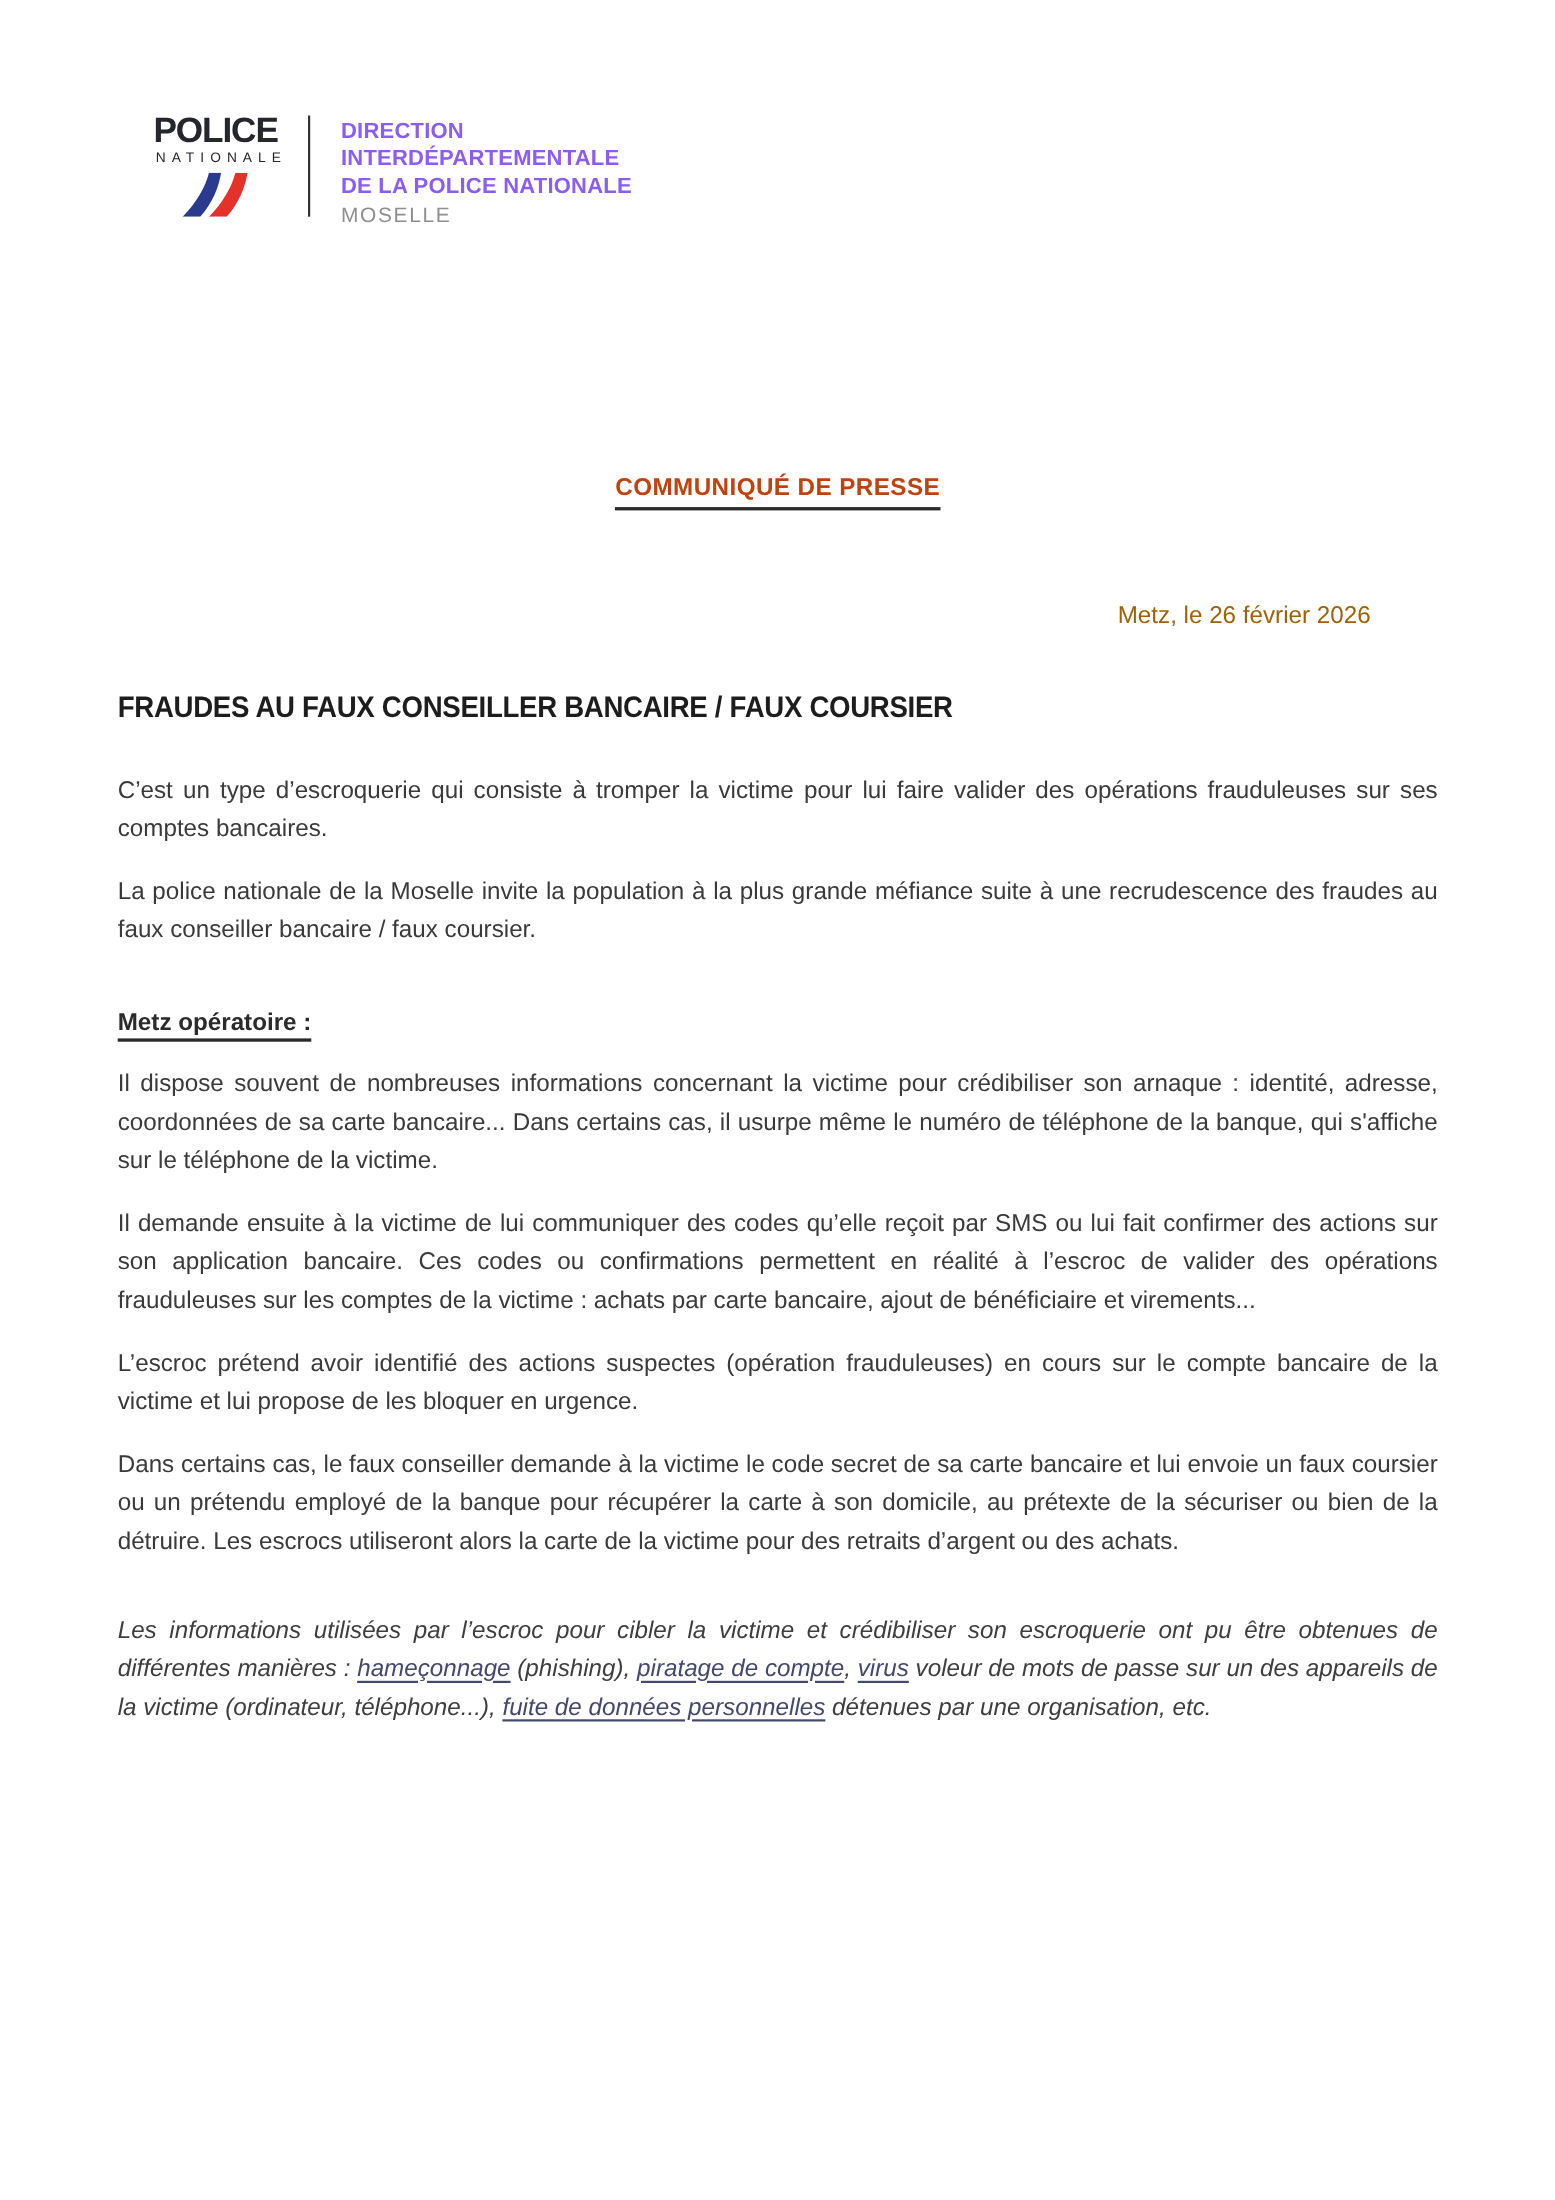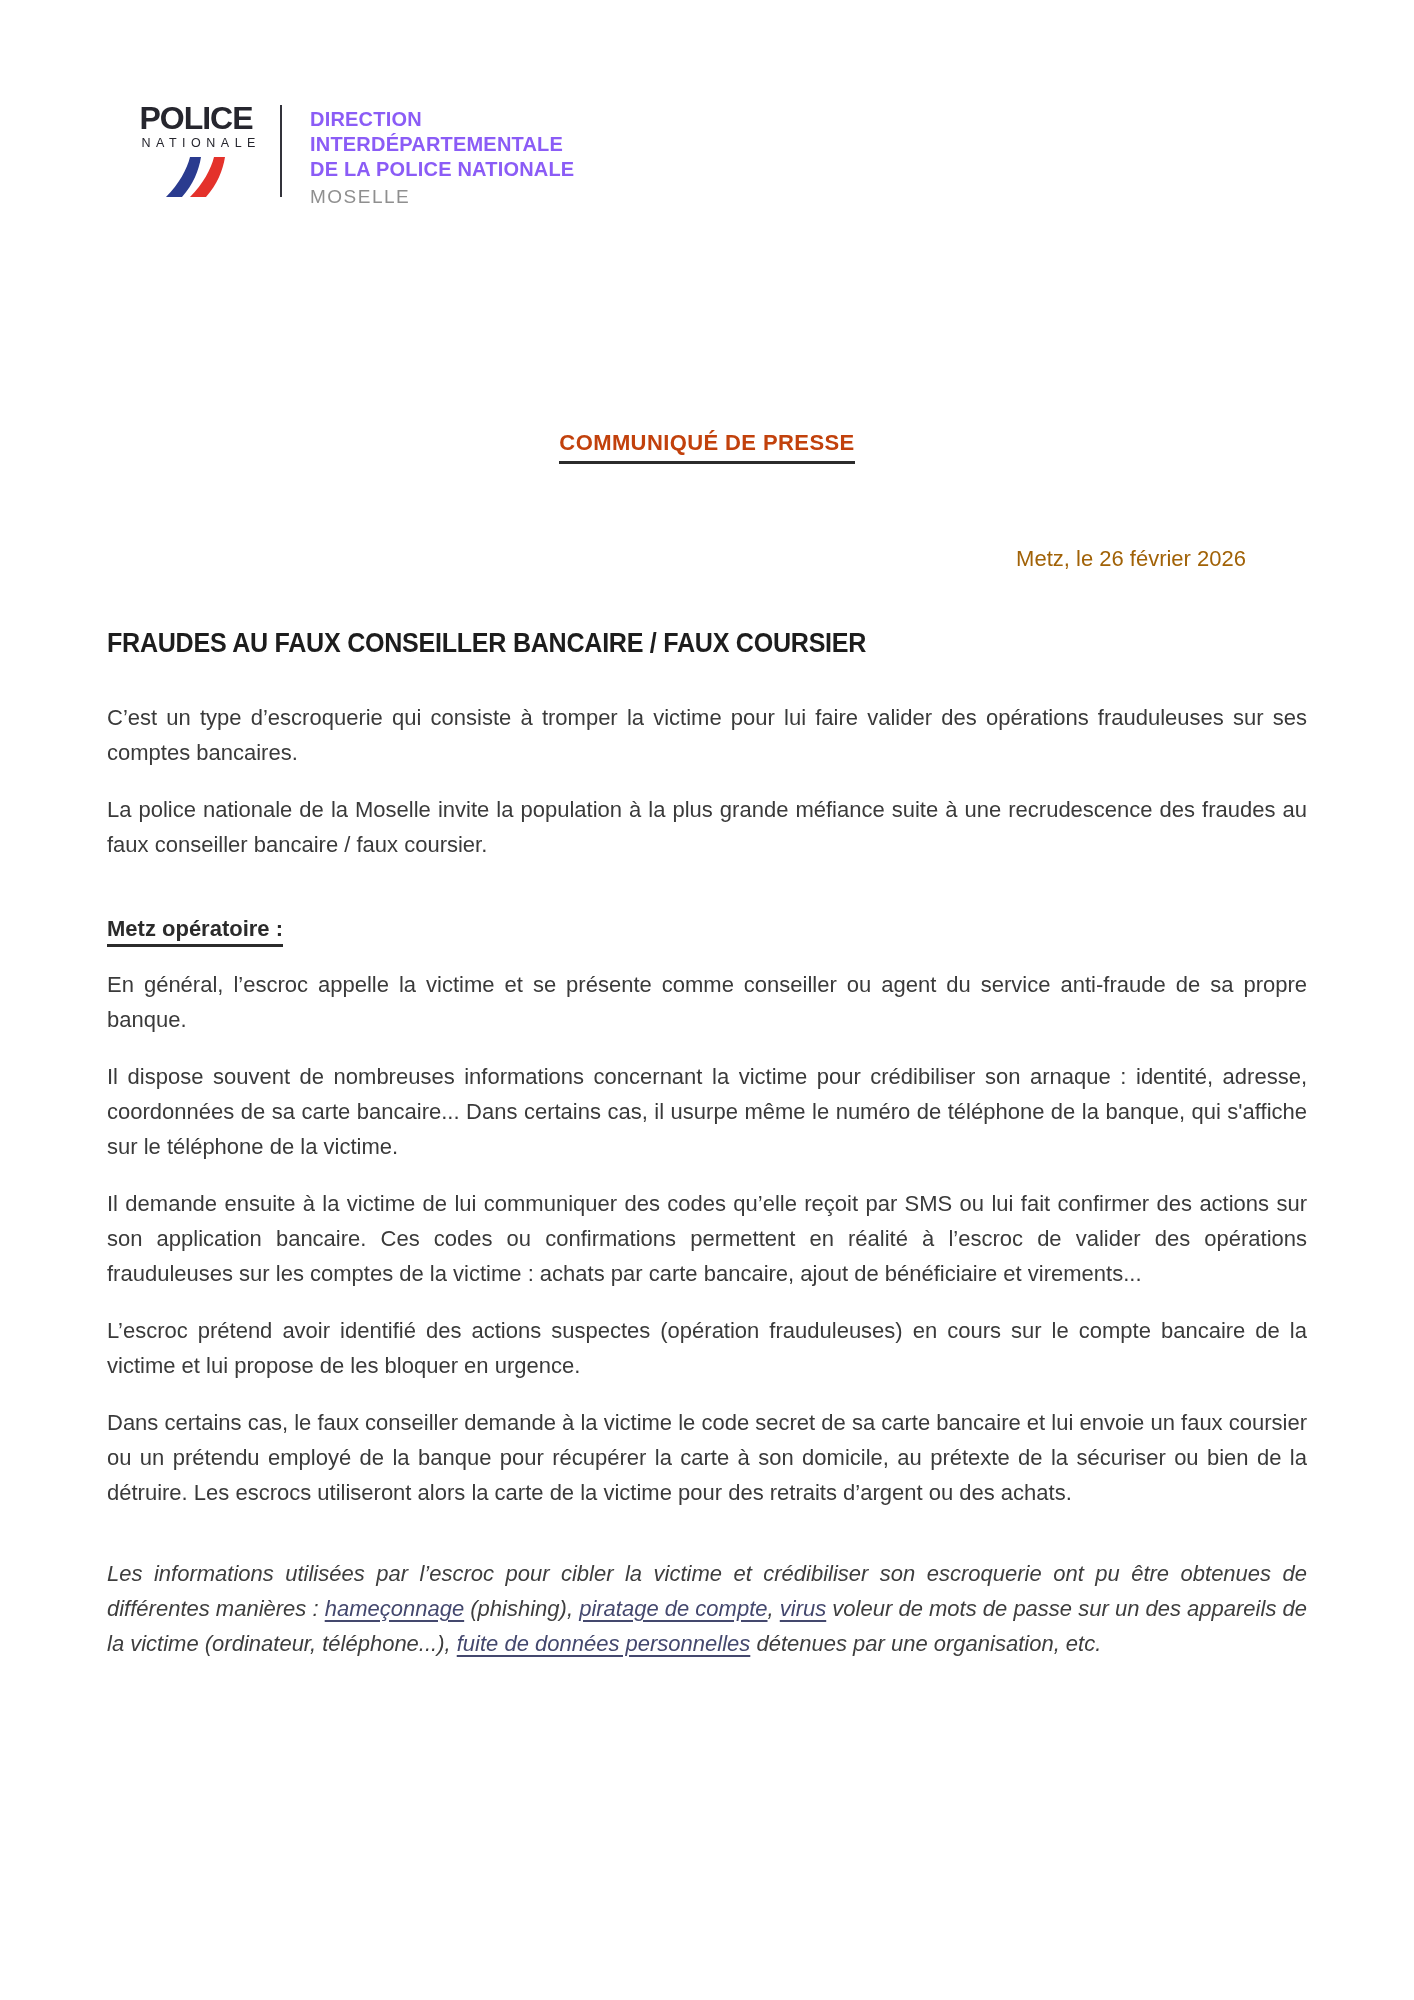--- a/index.html
+++ b/index.html
@@ -102,21 +102,20 @@
   <div class="headline">FRAUDES AU FAUX CONSEILLER BANCAIRE / FAUX COURSIER</div>
 
   <div class="body-copy">
     <p>C’est un type d’escroquerie qui consiste à tromper la victime pour lui faire valider des opérations frauduleuses sur ses comptes bancaires.</p>
     <p>La police nationale de la Moselle invite la population à la plus grande méfiance suite à une recrudescence des fraudes au faux conseiller bancaire / faux coursier.</p>
 
     <div>
       <span class="section-heading">Metz opératoire :</span>
     </div>
 
-    <p>En général, l’escroc appelle la victime et se présente comme conseiller ou agent du service anti-fraude de sa propre banque.</p>
     <p>Il dispose souvent de nombreuses informations concernant la victime pour crédibiliser son arnaque : identité, adresse, coordonnées de sa carte bancaire... Dans certains cas, il usurpe même le numéro de téléphone de la banque, qui s'affiche sur le téléphone de la victime.</p>
     <p>Il demande ensuite à la victime de lui communiquer des codes qu’elle reçoit par SMS ou lui fait confirmer des actions sur son application bancaire. Ces codes ou confirmations permettent en réalité à l’escroc de valider des opérations frauduleuses sur les comptes de la victime : achats par carte bancaire, ajout de bénéficiaire et virements...</p>
     <p>L’escroc prétend avoir identifié des actions suspectes (opération frauduleuses) en cours sur le compte bancaire de la victime et lui propose de les bloquer en urgence.</p>
     <p>Dans certains cas, le faux conseiller demande à la victime le code secret de sa carte bancaire et lui envoie un faux coursier ou un prétendu employé de la banque pour récupérer la carte à son domicile, au prétexte de la sécuriser ou bien de la détruire. Les escrocs utiliseront alors la carte de la victime pour des retraits d’argent ou des achats.</p>
 
     <p class="note"><span>Les informations utilisées par l’escroc pour cibler la victime et crédibiliser son escroquerie ont pu être obtenues de différentes manières : </span><span class="doc-link">hameçonnage</span><span> (phishing), </span><span class="doc-link">piratage de compte</span><span>, </span><span class="doc-link">virus</span><span> voleur de mots de passe sur un des appareils de la victime (ordinateur, téléphone...), </span><span class="doc-link">fuite de données personnelles</span><span> détenues par une organisation, etc.</span></p>
   </div>
 
 </div>
 

